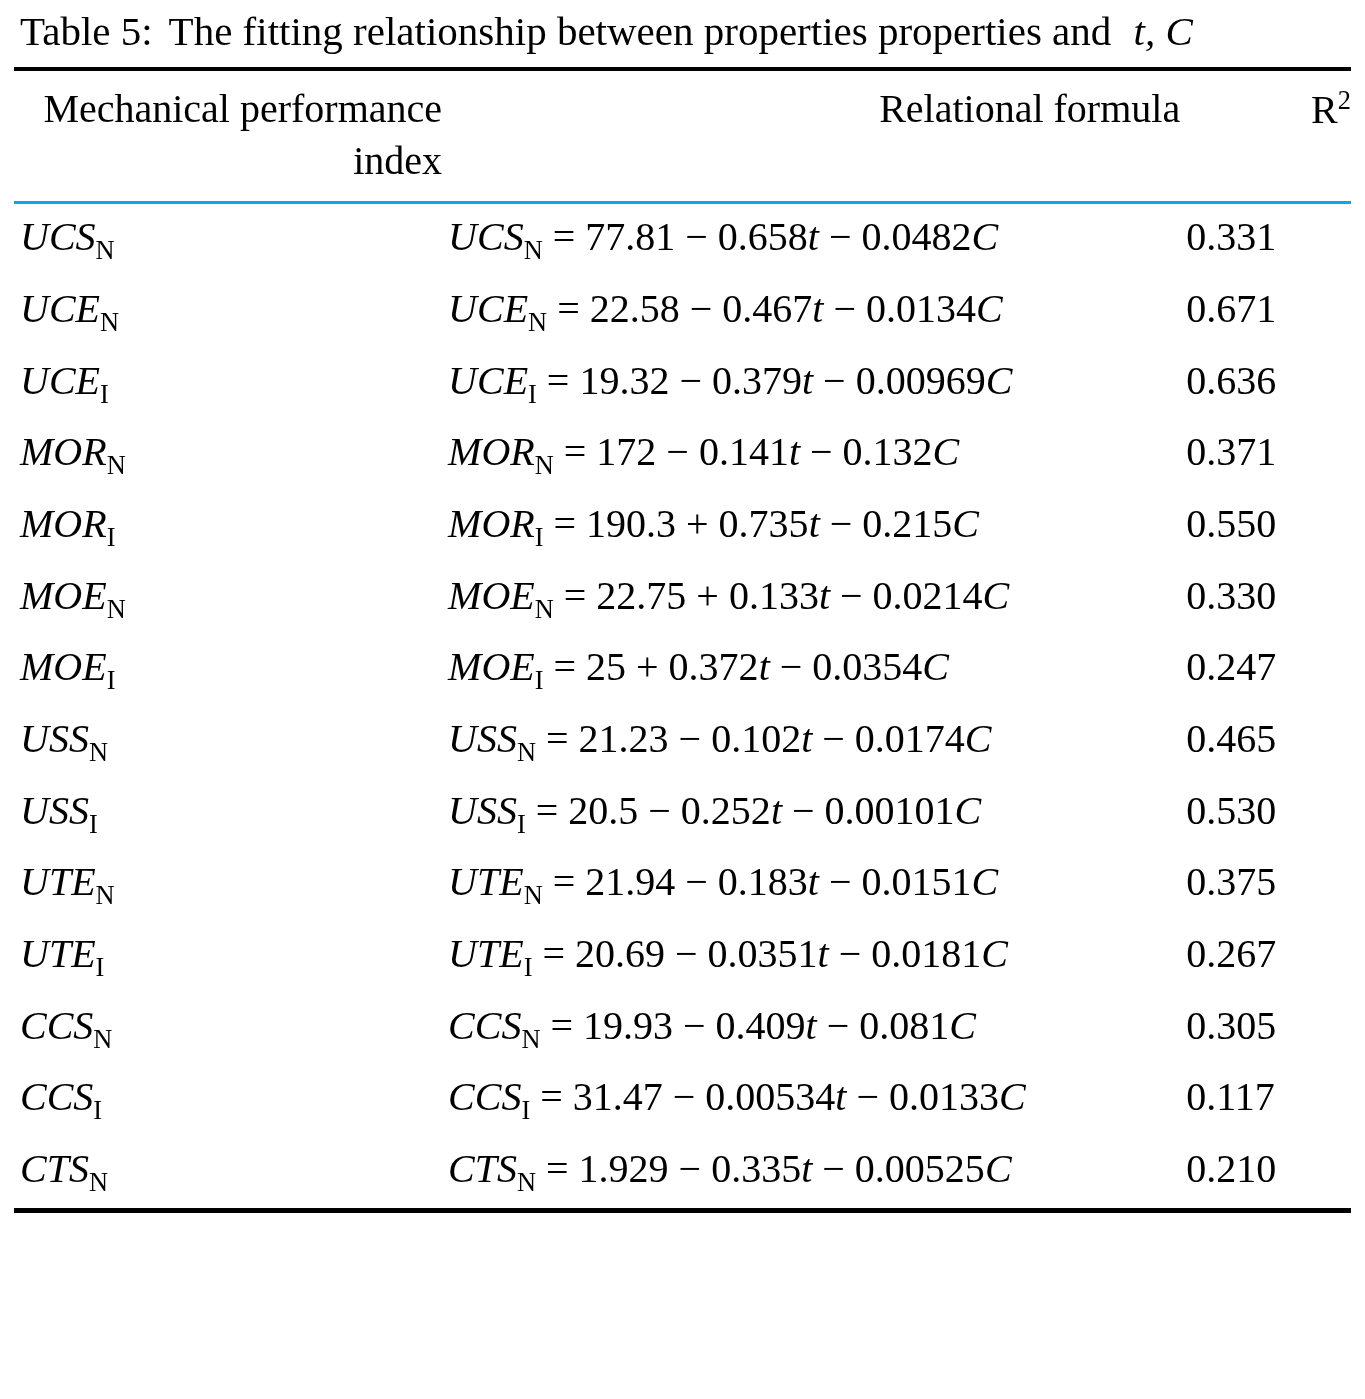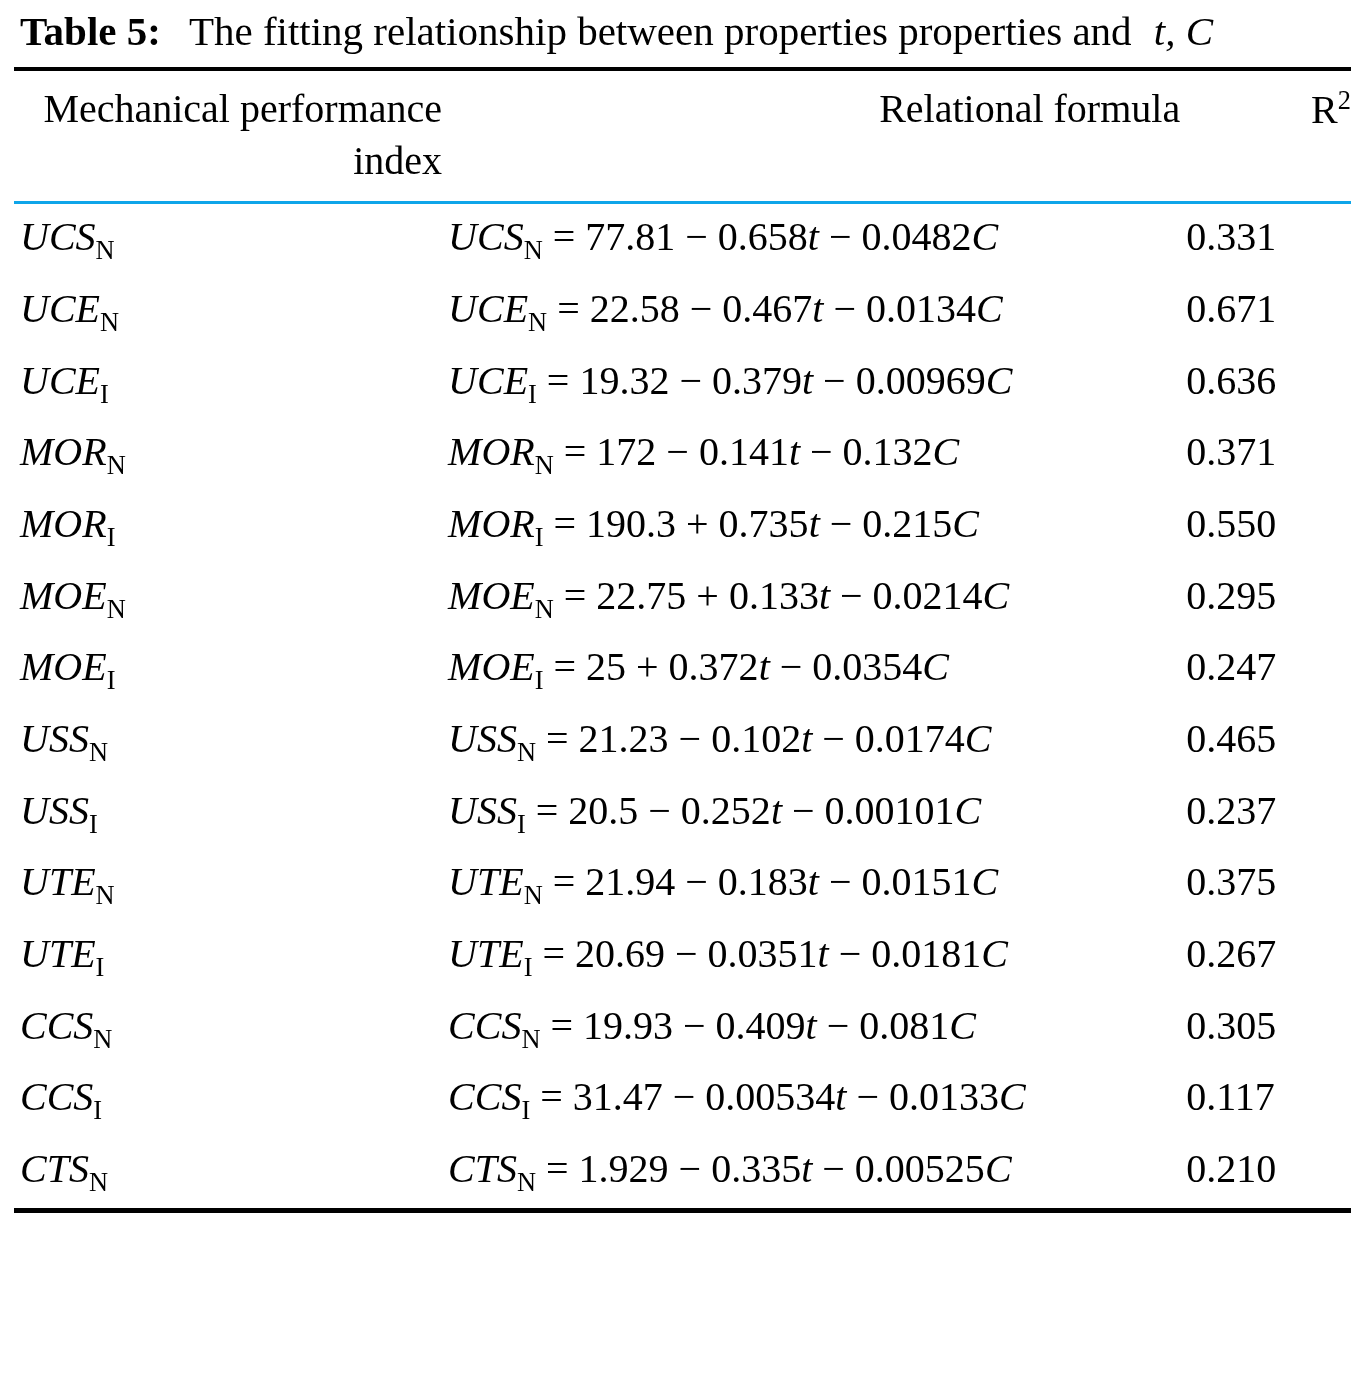--- a/index.html
+++ b/index.html
@@ -16,22 +16,22 @@
     padding: 6px 14px 10px 14px;
     background: #ffffff;
   }
   .caption {
     font-size: 41px;
     line-height: 1.15;
     padding: 2px 6px 12px 6px;
     white-space: nowrap;
   }
   .cap-label {
-    font-weight: bold;
-    margin-right: 28px;
+    font-weight: normal;
+    margin-right: 16px;
   }
   .cap-vars {
     font-style: italic;
     margin-left: 12px;
   }
   table.fit-table {
     width: 100%;
     border-collapse: collapse;
     border-top: 4px solid #000;
     border-bottom: 5px solid #000;
@@ -106,36 +106,36 @@
           <td class="col3">0.371</td>
         </tr>
         <tr>
           <td class="col1"><span class="idx-base">MOR</span><sub class="idx-sub">I</sub></td>
           <td class="col2"><span class="formula-base">MOR</span><sub class="idx-sub">I</sub> = 190.3 + 0.735<span class="formula-var">t</span> − 0.215<span class="formula-var">C</span></td>
           <td class="col3">0.550</td>
         </tr>
         <tr>
           <td class="col1"><span class="idx-base">MOE</span><sub class="idx-sub">N</sub></td>
           <td class="col2"><span class="formula-base">MOE</span><sub class="idx-sub">N</sub> = 22.75 + 0.133<span class="formula-var">t</span> − 0.0214<span class="formula-var">C</span></td>
-          <td class="col3">0.295</td>
+          <td class="col3">0.330</td>
         </tr>
         <tr>
           <td class="col1"><span class="idx-base">MOE</span><sub class="idx-sub">I</sub></td>
           <td class="col2"><span class="formula-base">MOE</span><sub class="idx-sub">I</sub> = 25 + 0.372<span class="formula-var">t</span> − 0.0354<span class="formula-var">C</span></td>
           <td class="col3">0.247</td>
         </tr>
         <tr>
           <td class="col1"><span class="idx-base">USS</span><sub class="idx-sub">N</sub></td>
           <td class="col2"><span class="formula-base">USS</span><sub class="idx-sub">N</sub> = 21.23 − 0.102<span class="formula-var">t</span> − 0.0174<span class="formula-var">C</span></td>
           <td class="col3">0.465</td>
         </tr>
         <tr>
           <td class="col1"><span class="idx-base">USS</span><sub class="idx-sub">I</sub></td>
           <td class="col2"><span class="formula-base">USS</span><sub class="idx-sub">I</sub> = 20.5 − 0.252<span class="formula-var">t</span> − 0.00101<span class="formula-var">C</span></td>
-          <td class="col3">0.237</td>
+          <td class="col3">0.530</td>
         </tr>
         <tr>
           <td class="col1"><span class="idx-base">UTE</span><sub class="idx-sub">N</sub></td>
           <td class="col2"><span class="formula-base">UTE</span><sub class="idx-sub">N</sub> = 21.94 − 0.183<span class="formula-var">t</span> − 0.0151<span class="formula-var">C</span></td>
           <td class="col3">0.375</td>
         </tr>
         <tr>
           <td class="col1"><span class="idx-base">UTE</span><sub class="idx-sub">I</sub></td>
           <td class="col2"><span class="formula-base">UTE</span><sub class="idx-sub">I</sub> = 20.69 − 0.0351<span class="formula-var">t</span> − 0.0181<span class="formula-var">C</span></td>
           <td class="col3">0.267</td>

